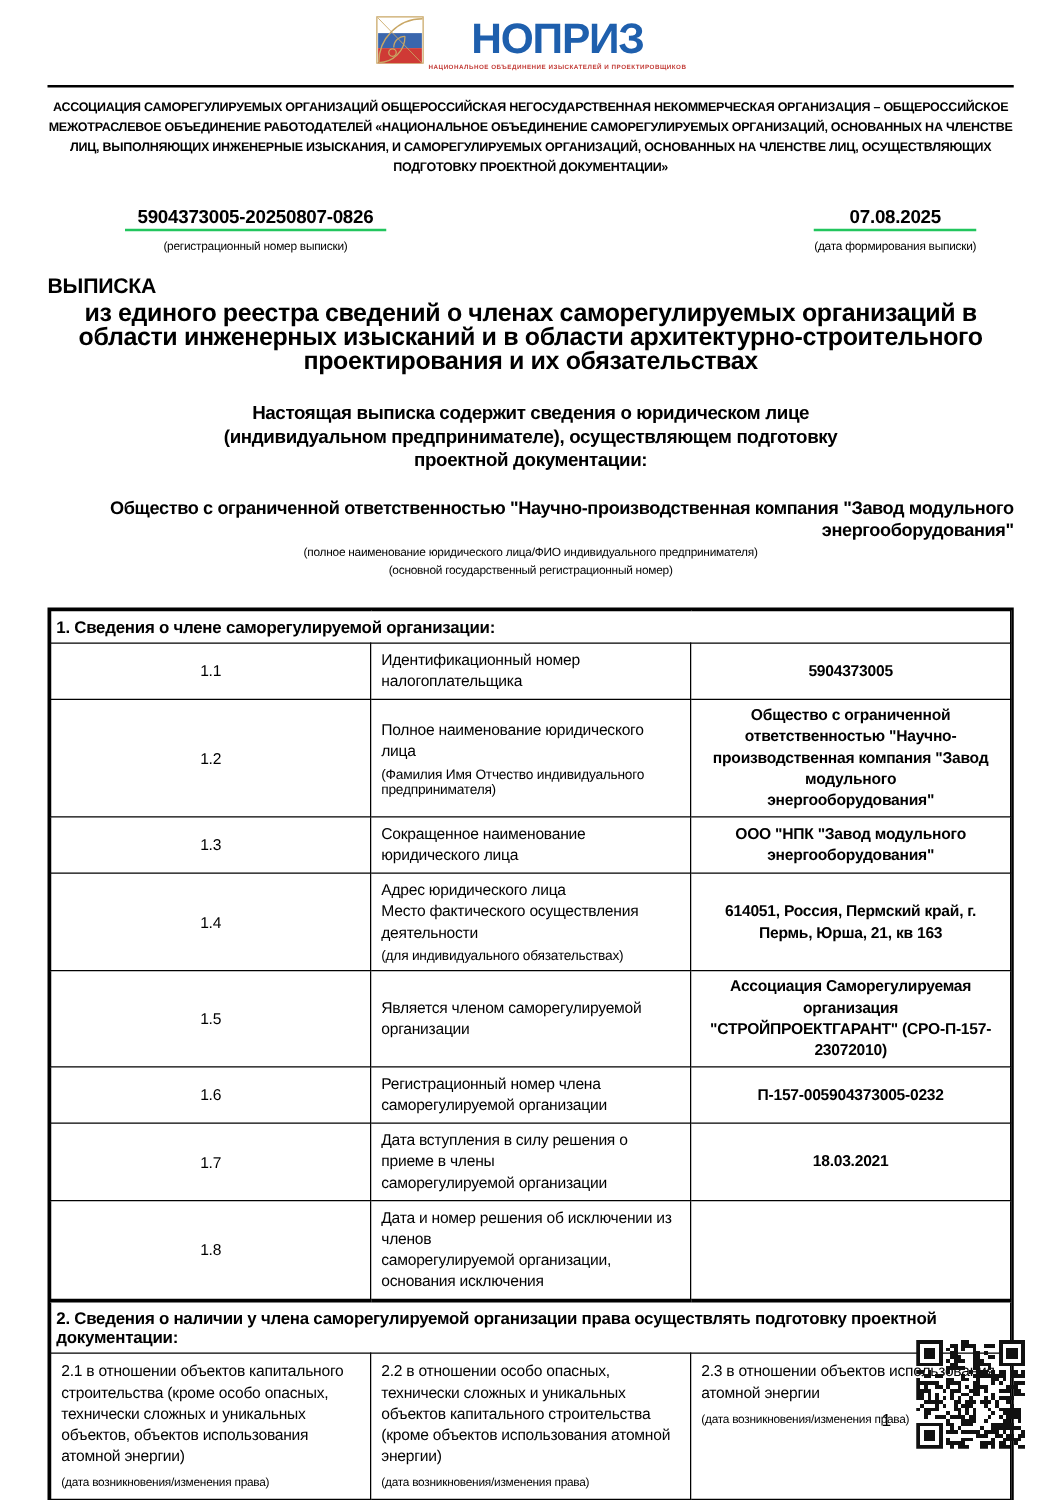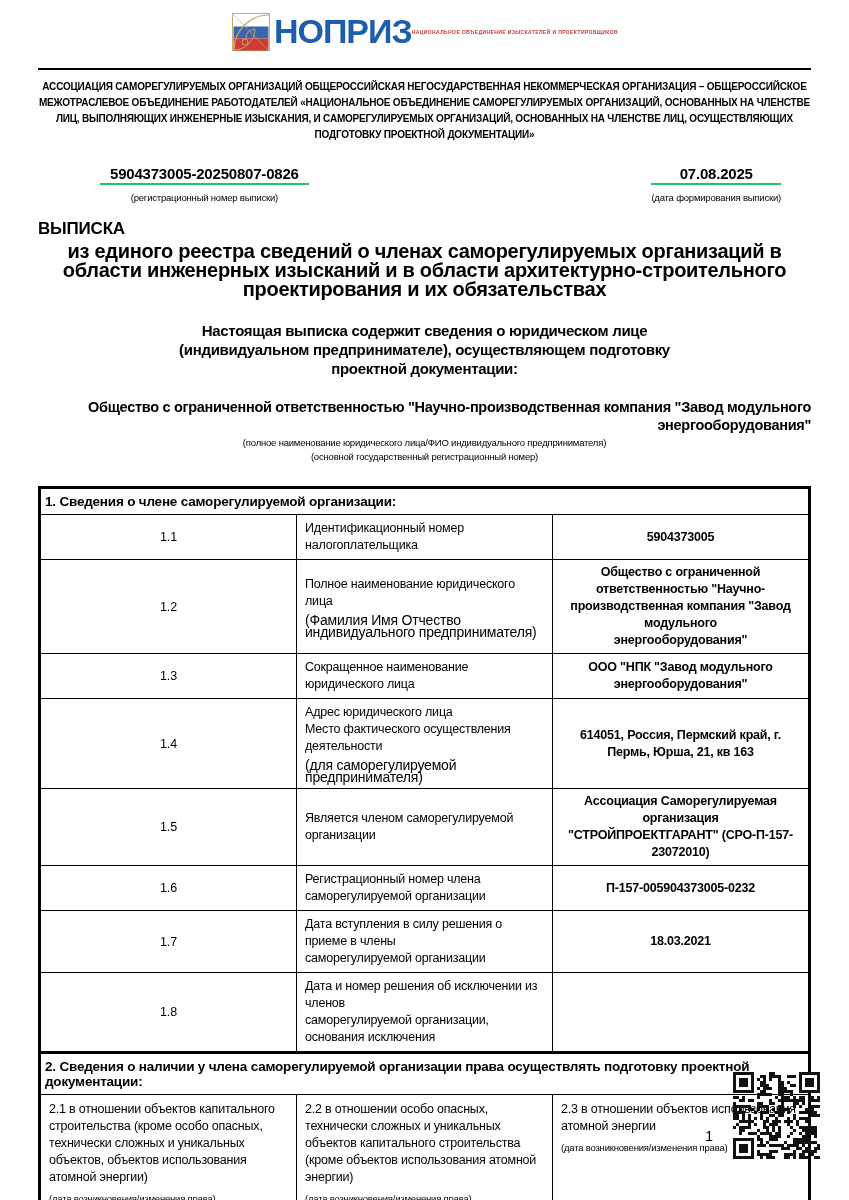--- a/index.html
+++ b/index.html
@@ -7,21 +7,21 @@
   .page {
     position:relative; width:849px; height:1200px; margin:0 auto;
     background:#fff; color:#000;
     font-family:"Liberation Sans","DejaVu Sans",sans-serif;
     overflow:hidden;
   }
   .inner { padding:12px 38px 0 38px; }
 
   
   .logo { display:flex; justify-content:center; align-items:flex-start; gap:3px; height:52px; }
-  .logo-right { display:flex; flex-direction:row; align-items:center; }
+  .logo-right { display:flex; flex-direction:column; align-items:center; }
   .logo-name { font-size:34px; font-weight:bold; color:#1e5fad; letter-spacing:-1px; line-height:38px; }
   .logo-tagline { font-size:5px; font-weight:bold; color:#c23a35; letter-spacing:0.4px; margin-top:1px; white-space:nowrap; }
   .top-rule { border:none; border-top:2px solid #000; margin:4px 0 0 0; }
 
   
   .assoc {
     margin-top:9px; text-align:center; font-weight:bold;
     font-size:10px; line-height:16px; letter-spacing:-0.2px;
   }
   .meta-row { display:flex; justify-content:space-between; margin:22px 30px 0 62px; }
@@ -40,21 +40,21 @@
   table { border-collapse:collapse; width:100%; table-layout:fixed; }
   .tbl-wrap { margin-top:24px; border:2px solid #000; }
   td { border:1px solid #000; vertical-align:middle; font-size:12.5px; letter-spacing:-0.2px; }
   .sec-header {
     font-weight:bold; font-size:13.5px;
     padding:5px 4px; white-space:pre-line;
   }
   .c-num { width:49px; text-align:center; }
   .c-label { width:362px; padding:5px 8px; }
   .c-label .lbl { white-space:pre-line; line-height:17px; }
-  .c-label .sub { font-size:14px; margin-top:4px; line-height:12px; }
+  .c-label .sub { font-size:11px; margin-top:4px; line-height:12px; }
   .c-label .sub:empty { display:none; }
   .c-value { text-align:center; font-weight:bold; padding:4px 6px; white-space:pre-line; line-height:17px; }
   tr.h28 td { height:28px; }
   tr.h48 td { height:46px; }
   tr.h53 td { height:53px; }
   tr.h60 td { height:60px; }
   tr.h64 td { height:64px; }
 
   .s2-label { vertical-align:top; padding:6px 8px; }
   .s2-label .lbl { line-height:17px; }
@@ -140,21 +140,21 @@
           <td class="c-label">
                 <div class="lbl">Сокращенное наименование юридического лица</div>
               </td>
           <td class="c-value">ООО "НПК "Завод модульного энергооборудования"</td>
         </tr>
         <tr class="h60">
           <td class="c-num">1.4</td>
           <td class="c-label">
                 <div class="lbl">Адрес юридического лица
 Место фактического осуществления деятельности</div>
-                <div class="sub">(для саморегулируемой предпринимателя)</div>
+                <div class="sub">(для индивидуального обязательствах)</div>
               </td>
           <td class="c-value">614051, Россия, Пермский край, г. Пермь, Юрша, 21, кв 163</td>
         </tr>
         <tr class="h53">
           <td class="c-num">1.5</td>
           <td class="c-label">
                 <div class="lbl">Является членом саморегулируемой организации</div>
               </td>
           <td class="c-value">Ассоциация Саморегулируемая организация
 "СТРОЙПРОЕКТГАРАНТ" (СРО-П-157-23072010)</td>

